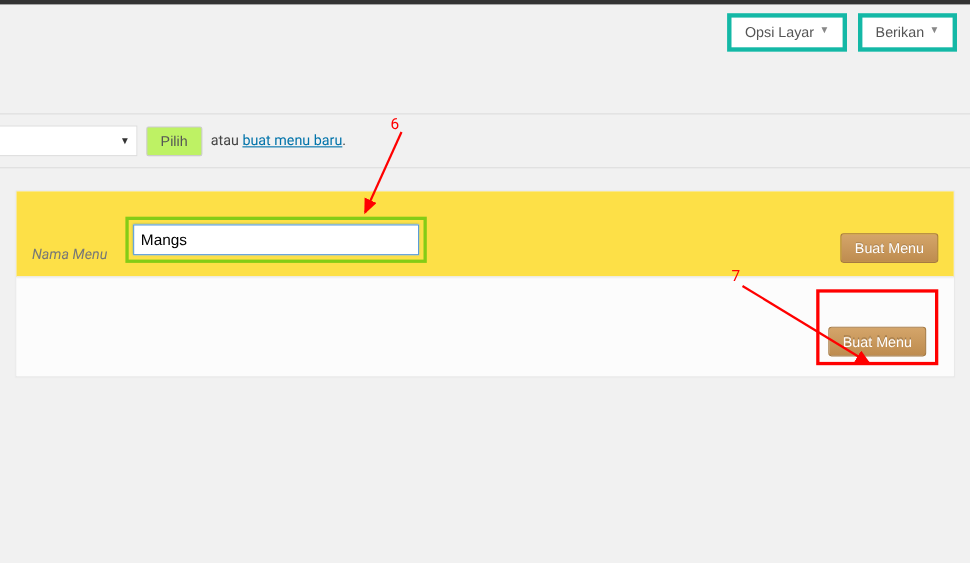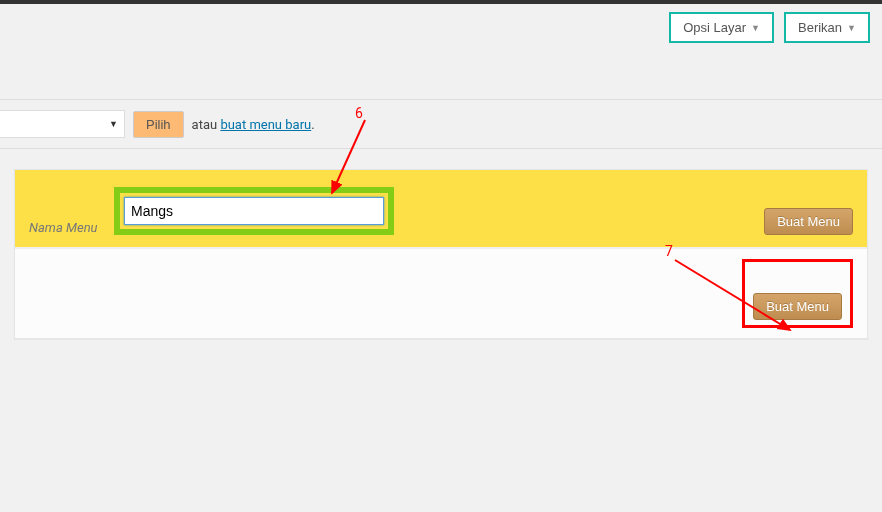--- a/index.html
+++ b/index.html
@@ -18,27 +18,26 @@
       background: #333;
     }
     .header-controls {
       display: flex;
       justify-content: flex-end;
       padding: 8px 12px;
       gap: 10px;
     }
     .header-btn {
       background: #fff;
-      border: 2px solid #14b8a6;
+      border: 4px solid #14b8a6;
       padding: 6px 12px;
       font-size: 13px;
       color: #555;
       cursor: pointer;
       display: flex;
-      align-items: center;
       gap: 5px;
     }
     .header-btn .triangle {
       font-size: 9px;
       color: #888;
     }
     .section-gap { height: 48px; }
     .menu-select-row {
       display: flex;
       align-items: center;
@@ -58,21 +57,21 @@
       align-items: center;
       justify-content: flex-end;
       padding-right: 6px;
       margin-left: -5px;
     }
     .select-wrap .triangle {
       font-size: 9px;
       color: #333;
     }
     .pilih-btn {
-      background: #fdba74;
+      background: #bef264;
       border: 1px solid #ccc;
       padding: 5px 12px;
       font-size: 13px;
       color: #555;
       cursor: pointer;
       border-radius: 2px;
     }
     .select-text {
       font-size: 13px;
       color: #444;
@@ -96,21 +95,21 @@
       align-items: flex-end;
       gap: 10px;
     }
     .menu-label {
       font-style: italic;
       color: #777;
       font-size: 13px;
       width: 75px;
     }
     .menu-input-wrap {
-      border: 6px solid #84cc16;
+      border: 3px solid #84cc16;
       padding: 4px;
       display: inline-block;
     }
     .menu-input {
       width: 260px;
       height: 28px;
       border: 1px solid #5b9dd9;
       box-shadow: 0 0 2px rgba(30,140,190,0.8);
       padding: 2px 6px;
       font-size: 14px;

